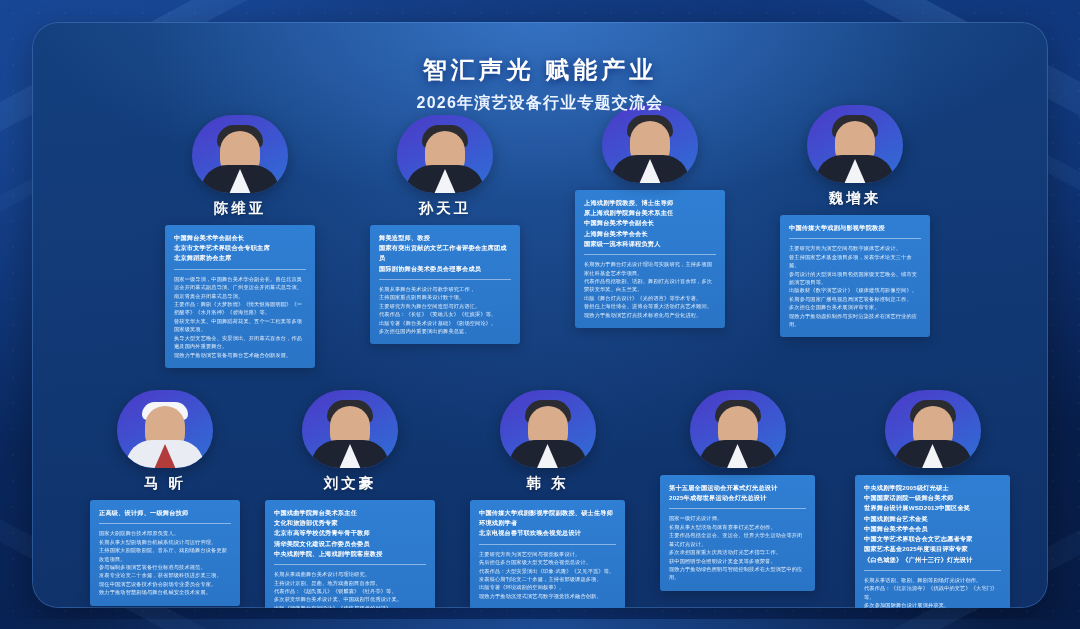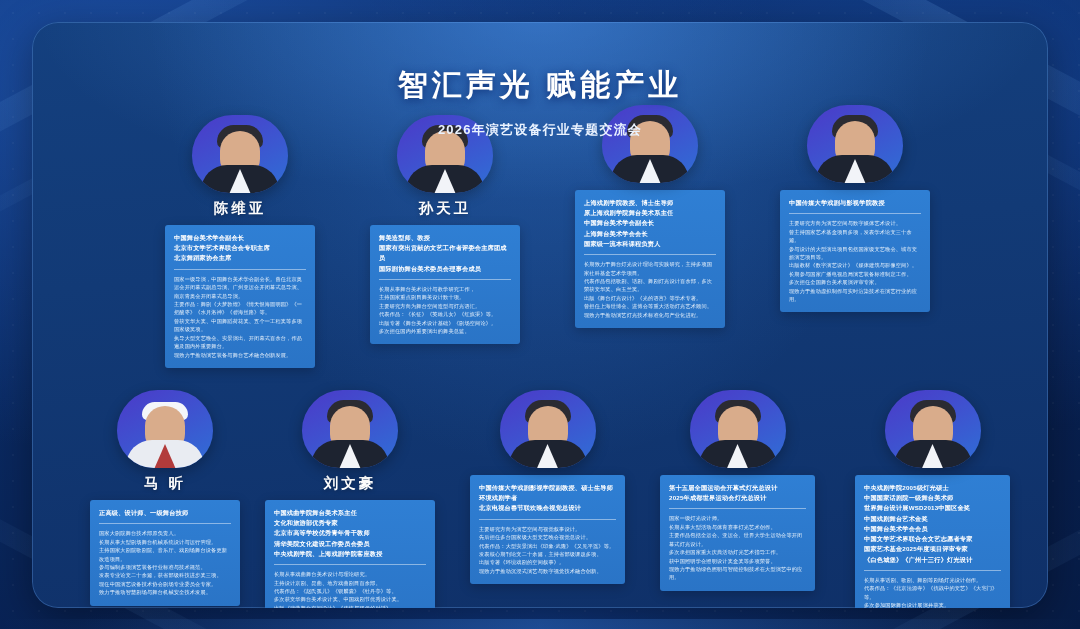--- a/index.html
+++ b/index.html
@@ -72,30 +72,30 @@
 
   .title-wrap {
     position: absolute;
     top: 28px;
     left: 0;
     width: 100%;
     text-align: center;
     z-index: 4;
   }
   .title-main {
-    font-size: 30px;
+    font-size: 24px;
     font-weight: bold;
     letter-spacing: 4px;
     color: #ffffff;
     text-shadow: 0 2px 10px rgba(10,40,110,0.9);
-    margin: 15px;
+    margin: 4px;
   }
   .title-sub {
     margin: 7px 0 0 0;
-    font-size: 13px;
+    font-size: 16px;
     font-weight: bold;
     letter-spacing: 1.2px;
     color: #eaf3ff;
   }
 
   
   .person {
     position: absolute;
     z-index: 3;
   }
@@ -287,20 +287,21 @@
       </div>
     </div>
 
     <div class="person" style="left:748px; top:83px; width:150px;">
       <div class="photo">
         <div class="hair"></div>
         <div class="head"></div>
         <div class="body"></div>
         <div class="shirt"></div>
       </div>
+      <div class="name">魏增来</div>
       <div class="card">
         <div class="role">中国传媒大学戏剧与影视学院教授</div>
         <div class="divider"></div>
         <div class="bio">主要研究方向为演艺空间与数字媒体艺术设计。
 曾主持国家艺术基金项目多项，发表学术论文三十余篇。
 参与设计的大型演出项目包括国家级文艺晚会、城市文旅演艺项目等。
 出版教材《数字演艺设计》《媒体建筑与影像空间》。
 长期参与国家广播电视总局演艺装备标准制定工作。
 多次担任全国舞台美术展演评审专家。
 现致力于推动虚拟制作与实时渲染技术在演艺行业的应用。</div>
@@ -352,20 +353,21 @@
       </div>
     </div>
 
     <div class="person" style="left:438px; top:368px; width:155px;">
       <div class="photo">
         <div class="hair"></div>
         <div class="head"></div>
         <div class="body"></div>
         <div class="shirt"></div>
       </div>
+      <div class="name">韩 东</div>
       <div class="card">
         <div class="role">中国传媒大学戏剧影视学院副教授、硕士生导师
 环境戏剧学者
 北京电视台春节联欢晚会视觉总设计</div>
         <div class="divider"></div>
         <div class="bio">主要研究方向为演艺空间与视觉叙事设计。
 先后担任多台国家级大型文艺晚会视觉总设计。
 代表作品：大型实景演出《印象·武隆》《又见平遥》等。
 发表核心期刊论文二十余篇，主持省部级课题多项。
 出版专著《环境戏剧的空间叙事》。

